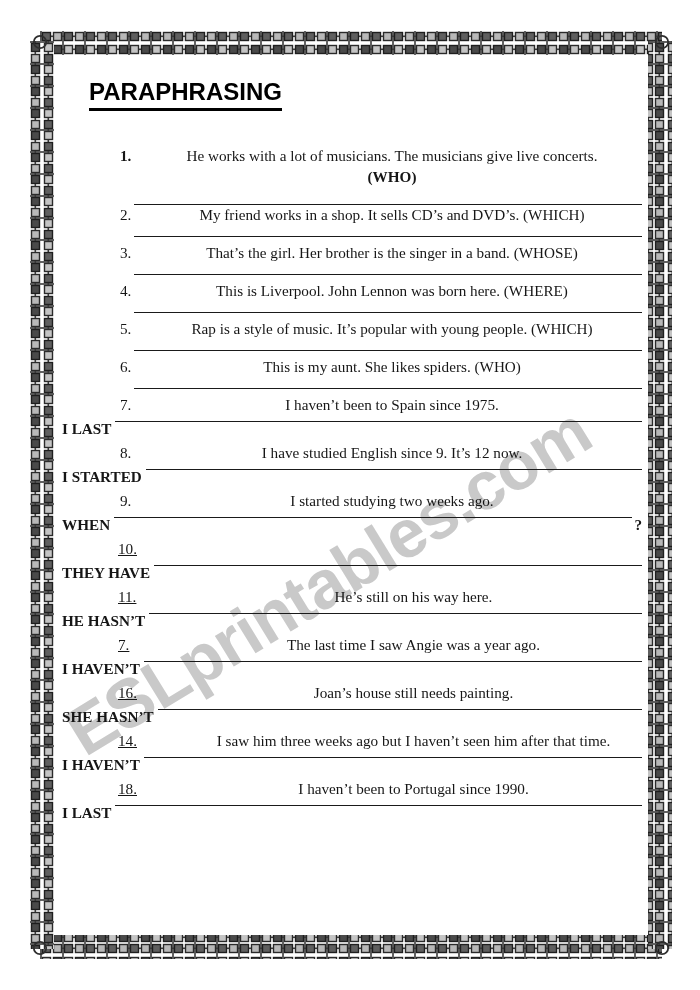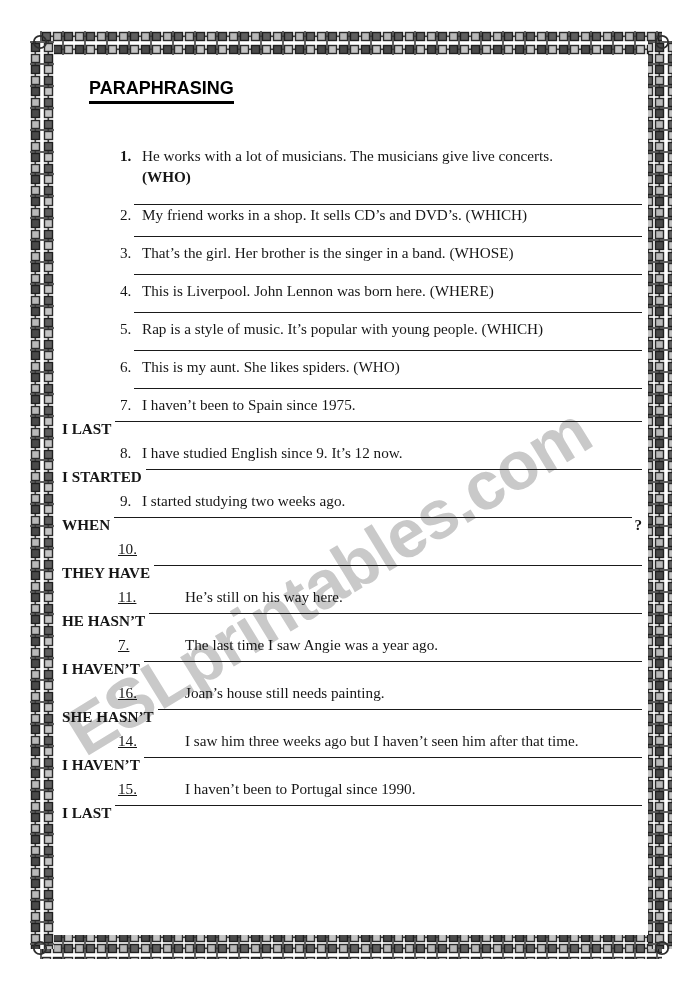--- a/index.html
+++ b/index.html
@@ -53,21 +53,21 @@
     left: 0;
     top: 0;
     width: 700px;
     height: 990px;
   }
   #page-title {
     position: absolute;
     left: 89px;
     top: 78px;
     font-family: "Liberation Sans", sans-serif;
-    font-size: 18px;
+    font-size: 24px;
     font-weight: bold;
     color: #000;
     letter-spacing: 0px;
     border-bottom: 3px solid #000;
     padding-bottom: 2px;
     display: inline-block;
   }
 
   #items {
     position: absolute;
@@ -90,21 +90,21 @@
   }
   .q-num {
     position: absolute;
     left: 120px;
     top: 0;
     width: 20px;
     text-align: left;
   }
   .item.wide .q-num { left: 118px; text-decoration: underline; }
   .item.wide .q-row { padding-left: 185px; }
-  .q-text { display: block; }
+  .q-text { display: block; text-align: center; }
   .item.bold-num .q-num { font-weight: bold; }
 
   .cue-row {
     position: relative;
     padding-left: 62px;
     padding-right: 58px;
     display: flex;
     align-items: flex-start;
     min-height: 21px;
   }
@@ -374,21 +374,21 @@
         <div class="sp-3"></div>
         <div class="cue-row">
           <span class="cue">I HAVEN’T</span>
           <span class="rule"></span>
         </div>
       </div>
       <div class="sp-3"></div>
 
       <div class="item wide">
         <div class="q-row">
-          <span class="q-num">15.</span>
+          <span class="q-num">18.</span>
           <span class="q-text">I haven’t been to Portugal since 1990.</span>
         </div>
         <div class="sp-3"></div>
         <div class="cue-row">
           <span class="cue">I LAST</span>
           <span class="rule"></span>
         </div>
       </div>
 
     </div>

